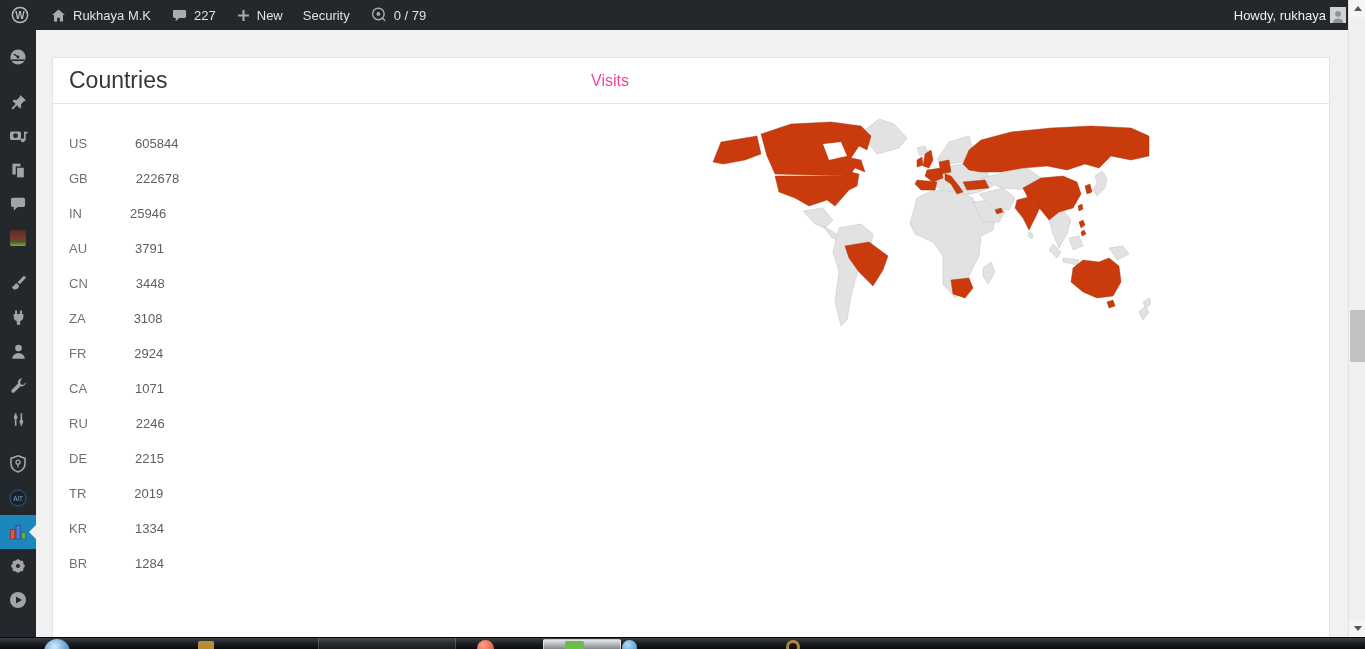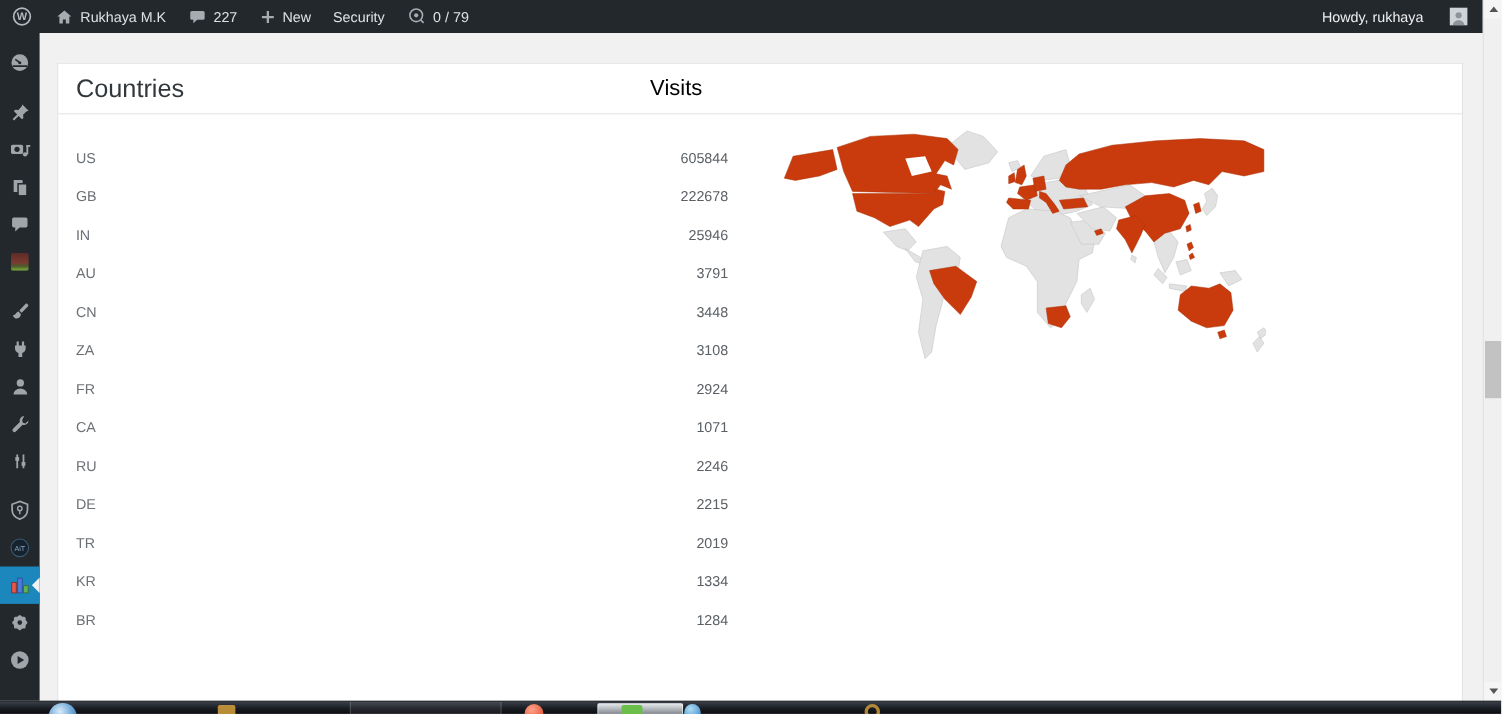--- a/index.html
+++ b/index.html
@@ -6,42 +6,42 @@
   html,body { width:1365px; height:649px; overflow:hidden; }
   body { font-family:"Liberation Sans", sans-serif; background:#f1f1f1; }
   .stage { position:relative; width:1365px; height:649px; overflow:hidden; background:#f1f1f1; }
 
   
   .adminbar { position:absolute; left:0; top:0; width:1348px; height:30px; background:#23282d;
               display:flex; align-items:center; color:#eee; font-size:13px; z-index:30; }
   .ab-left { display:flex; align-items:center; height:100%; }
   .ab-item { display:flex; align-items:center; gap:6px; padding:0 10px; height:100%; cursor:pointer; color:#dfe1e3; }
   .ab-item svg { display:block; }
-  .ab-right { margin-left:auto; display:flex; align-items:center; gap:24px; padding-right:14px; }
+  .ab-right { margin-left:auto; display:flex; align-items:center; gap:4px; padding-right:2px; }
   .avatar { width:16px; height:16px; background:#cfd3d7; display:flex; align-items:flex-end; justify-content:center; overflow:hidden; }
 
   
   .sidebar { position:absolute; left:0; top:30px; width:36px; height:607px; background:#23282d; z-index:20; padding-top:10px; }
   .sb-item { position:relative; width:36px; height:34px; display:flex; align-items:center; justify-content:center; cursor:pointer; }
   .sb-item.gap { margin-top:11px; }
   .sb-item svg { display:block; }
   .sb-item.active { background:var(--accent); }
   .sb-item.active .menu-arrow { position:absolute; right:0; top:50%; margin-top:-7px; width:0; height:0;
       border:7px solid transparent; border-right-color:#f1f1f1; border-left-width:0; }
   .thumb-img { width:16px; height:16px; border-radius:2px;
       background:linear-gradient(180deg,#5d2b27 0%,#7a3a31 55%,#4c5b2c 75%,#7fae3a 100%); }
 
   
   .content { position:absolute; left:36px; top:30px; width:1312px; height:607px; background:#f1f1f1; }
   .panel { position:absolute; left:16px; top:27px; width:1278px; height:600px; background:#fff; border:1px solid #e3e3e3; }
   .panel-header { position:relative; height:46px; border-bottom:1px solid #e4e4e4; display:flex; align-items:center; padding:0 16px; }
   .panel-title { font-size:23px; font-weight:400; color:#32373c; }
-  .visits-header { position:absolute; left:538px; top:50%; transform:translateY(-50%); font-size:20px; color:#000000; }
+  .visits-header { position:absolute; left:538px; top:50%; transform:translateY(-50%); font-size:16px; color:#ec4899; }
   .rows { margin-left:16px; width:593px; padding-top:22px; }
-  .crow { height:35px; display:flex; align-items:center; justify-content:space-between; font-size:13px; color:#646970; }
+  .crow { height:35px; display:flex; align-items:center; font-size:13px; color:#646970; }
   .crow .code { color:#6c7176; }
   .crow .val { color:#5b6065;margin-left:48px; }
 
   
   .mapwrap { position:absolute; left:658px; top:58px; width:440px; height:218px; }
   .mapwrap svg { width:100%; height:100%; }
   .land { fill:var(--map-land); stroke:var(--map-border); stroke-width:.6; }
   .hl { fill:var(--map-hl); stroke:var(--map-hl-border); stroke-width:.45; }
   .hole { fill:#fff; stroke:none; }
 

